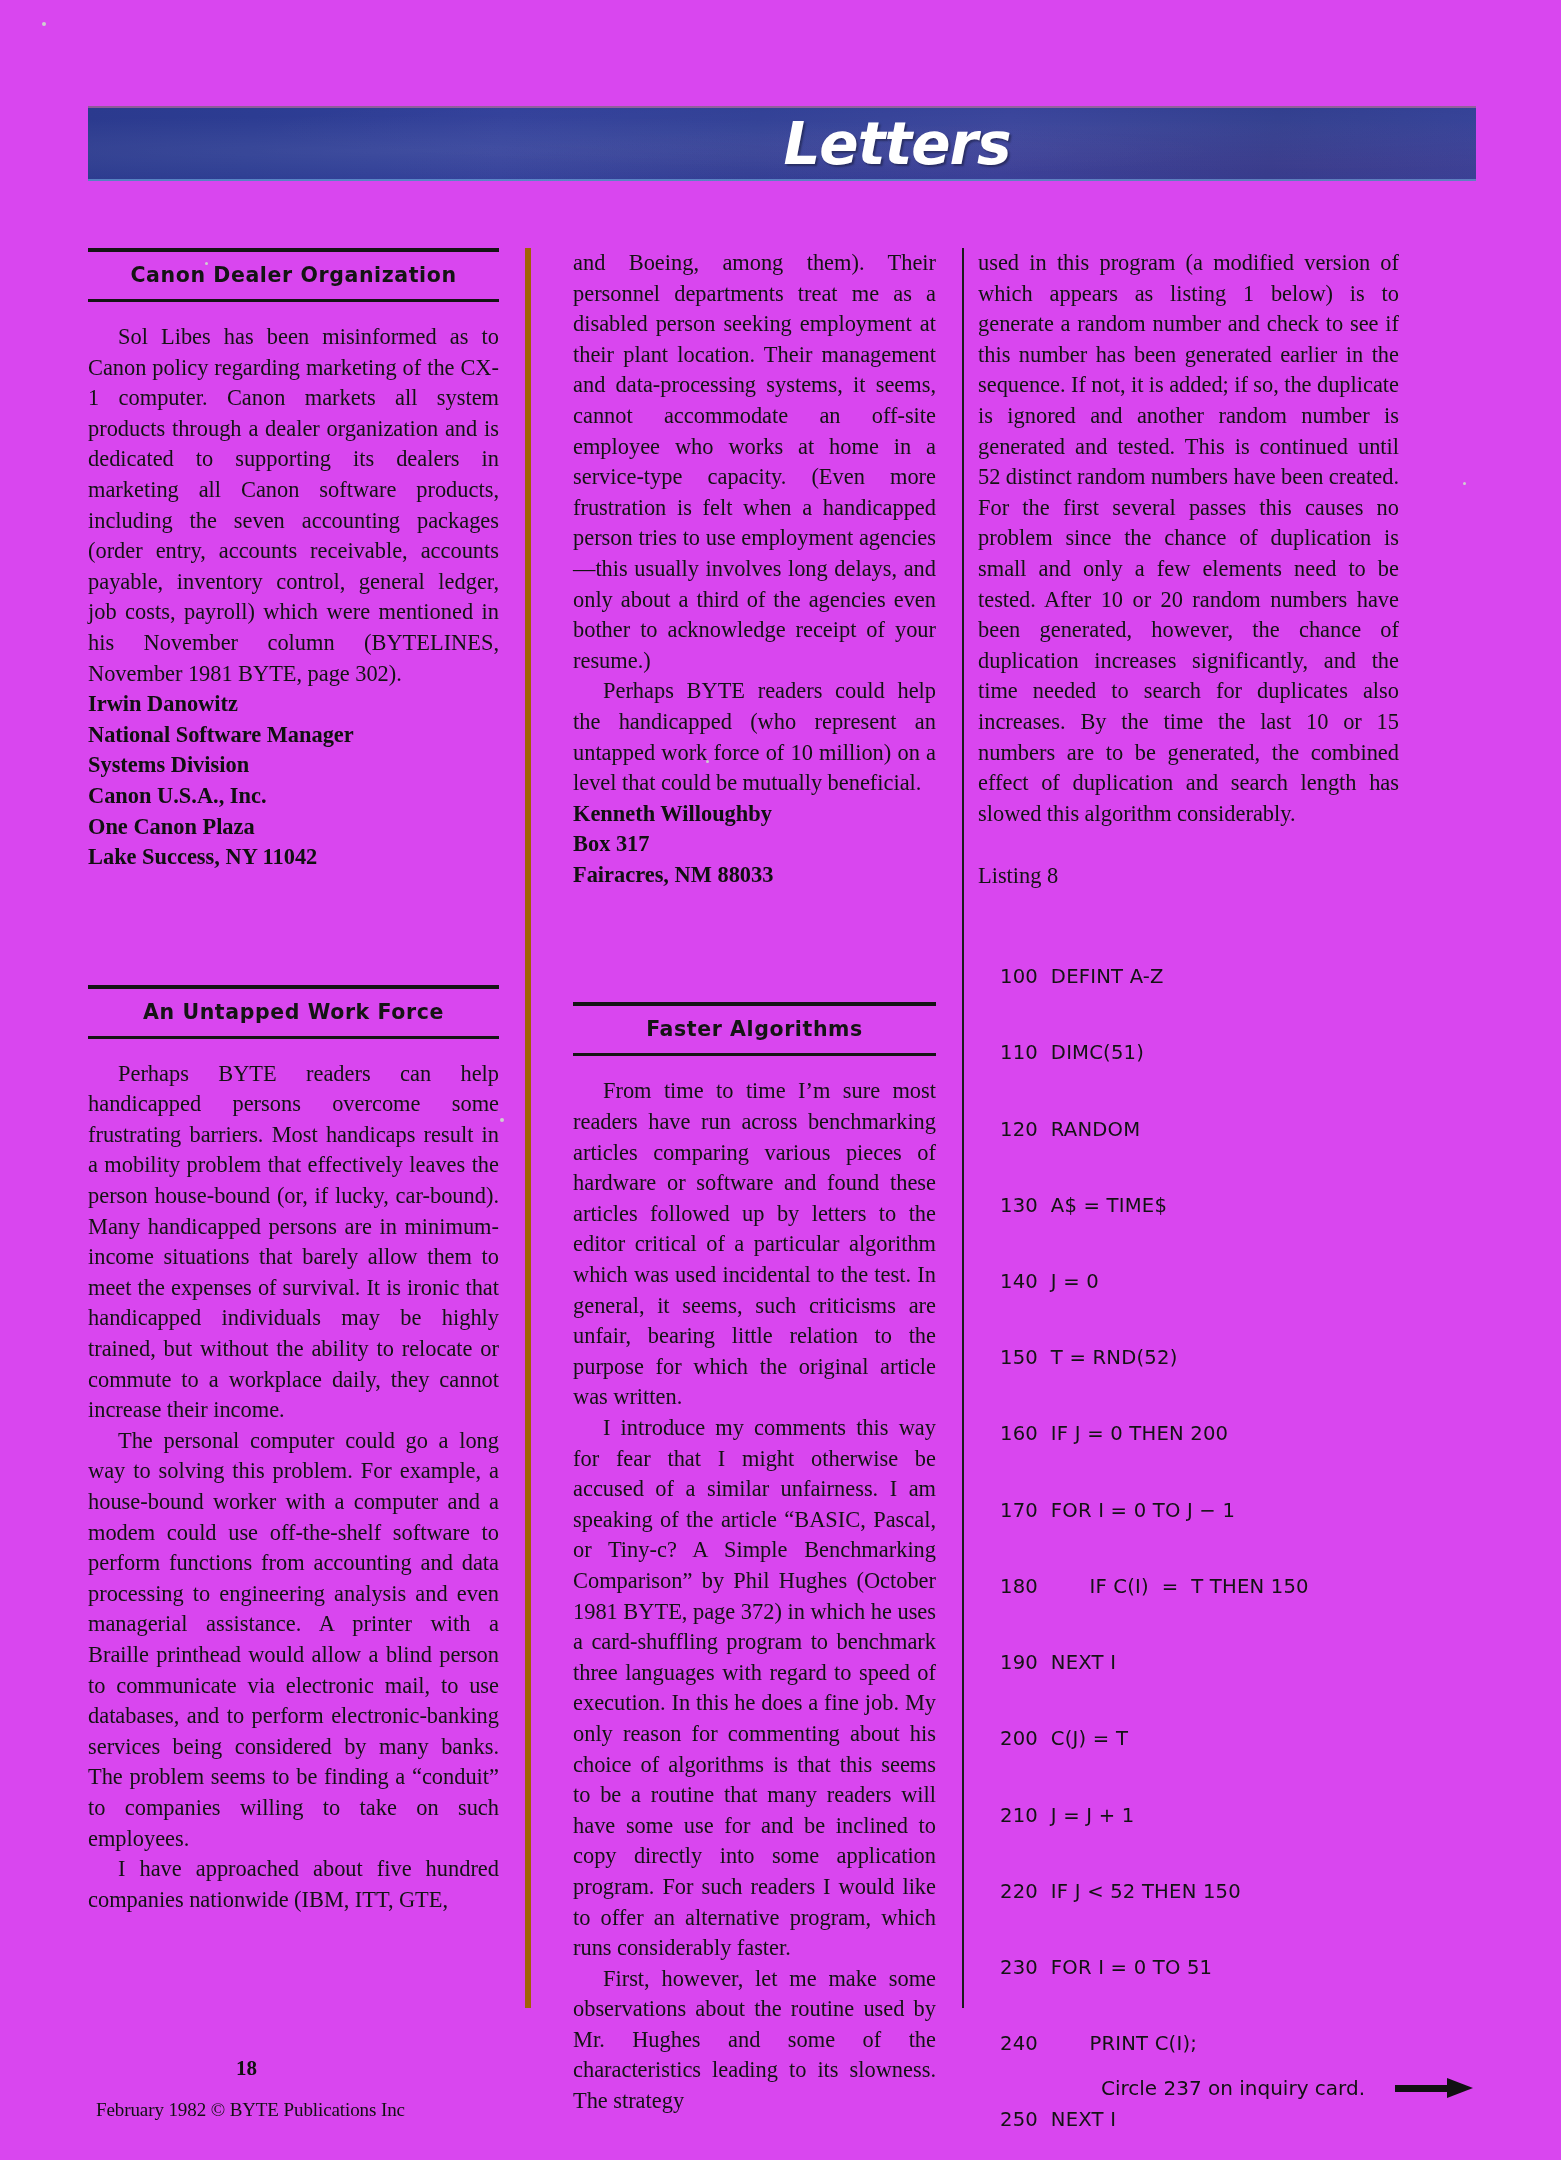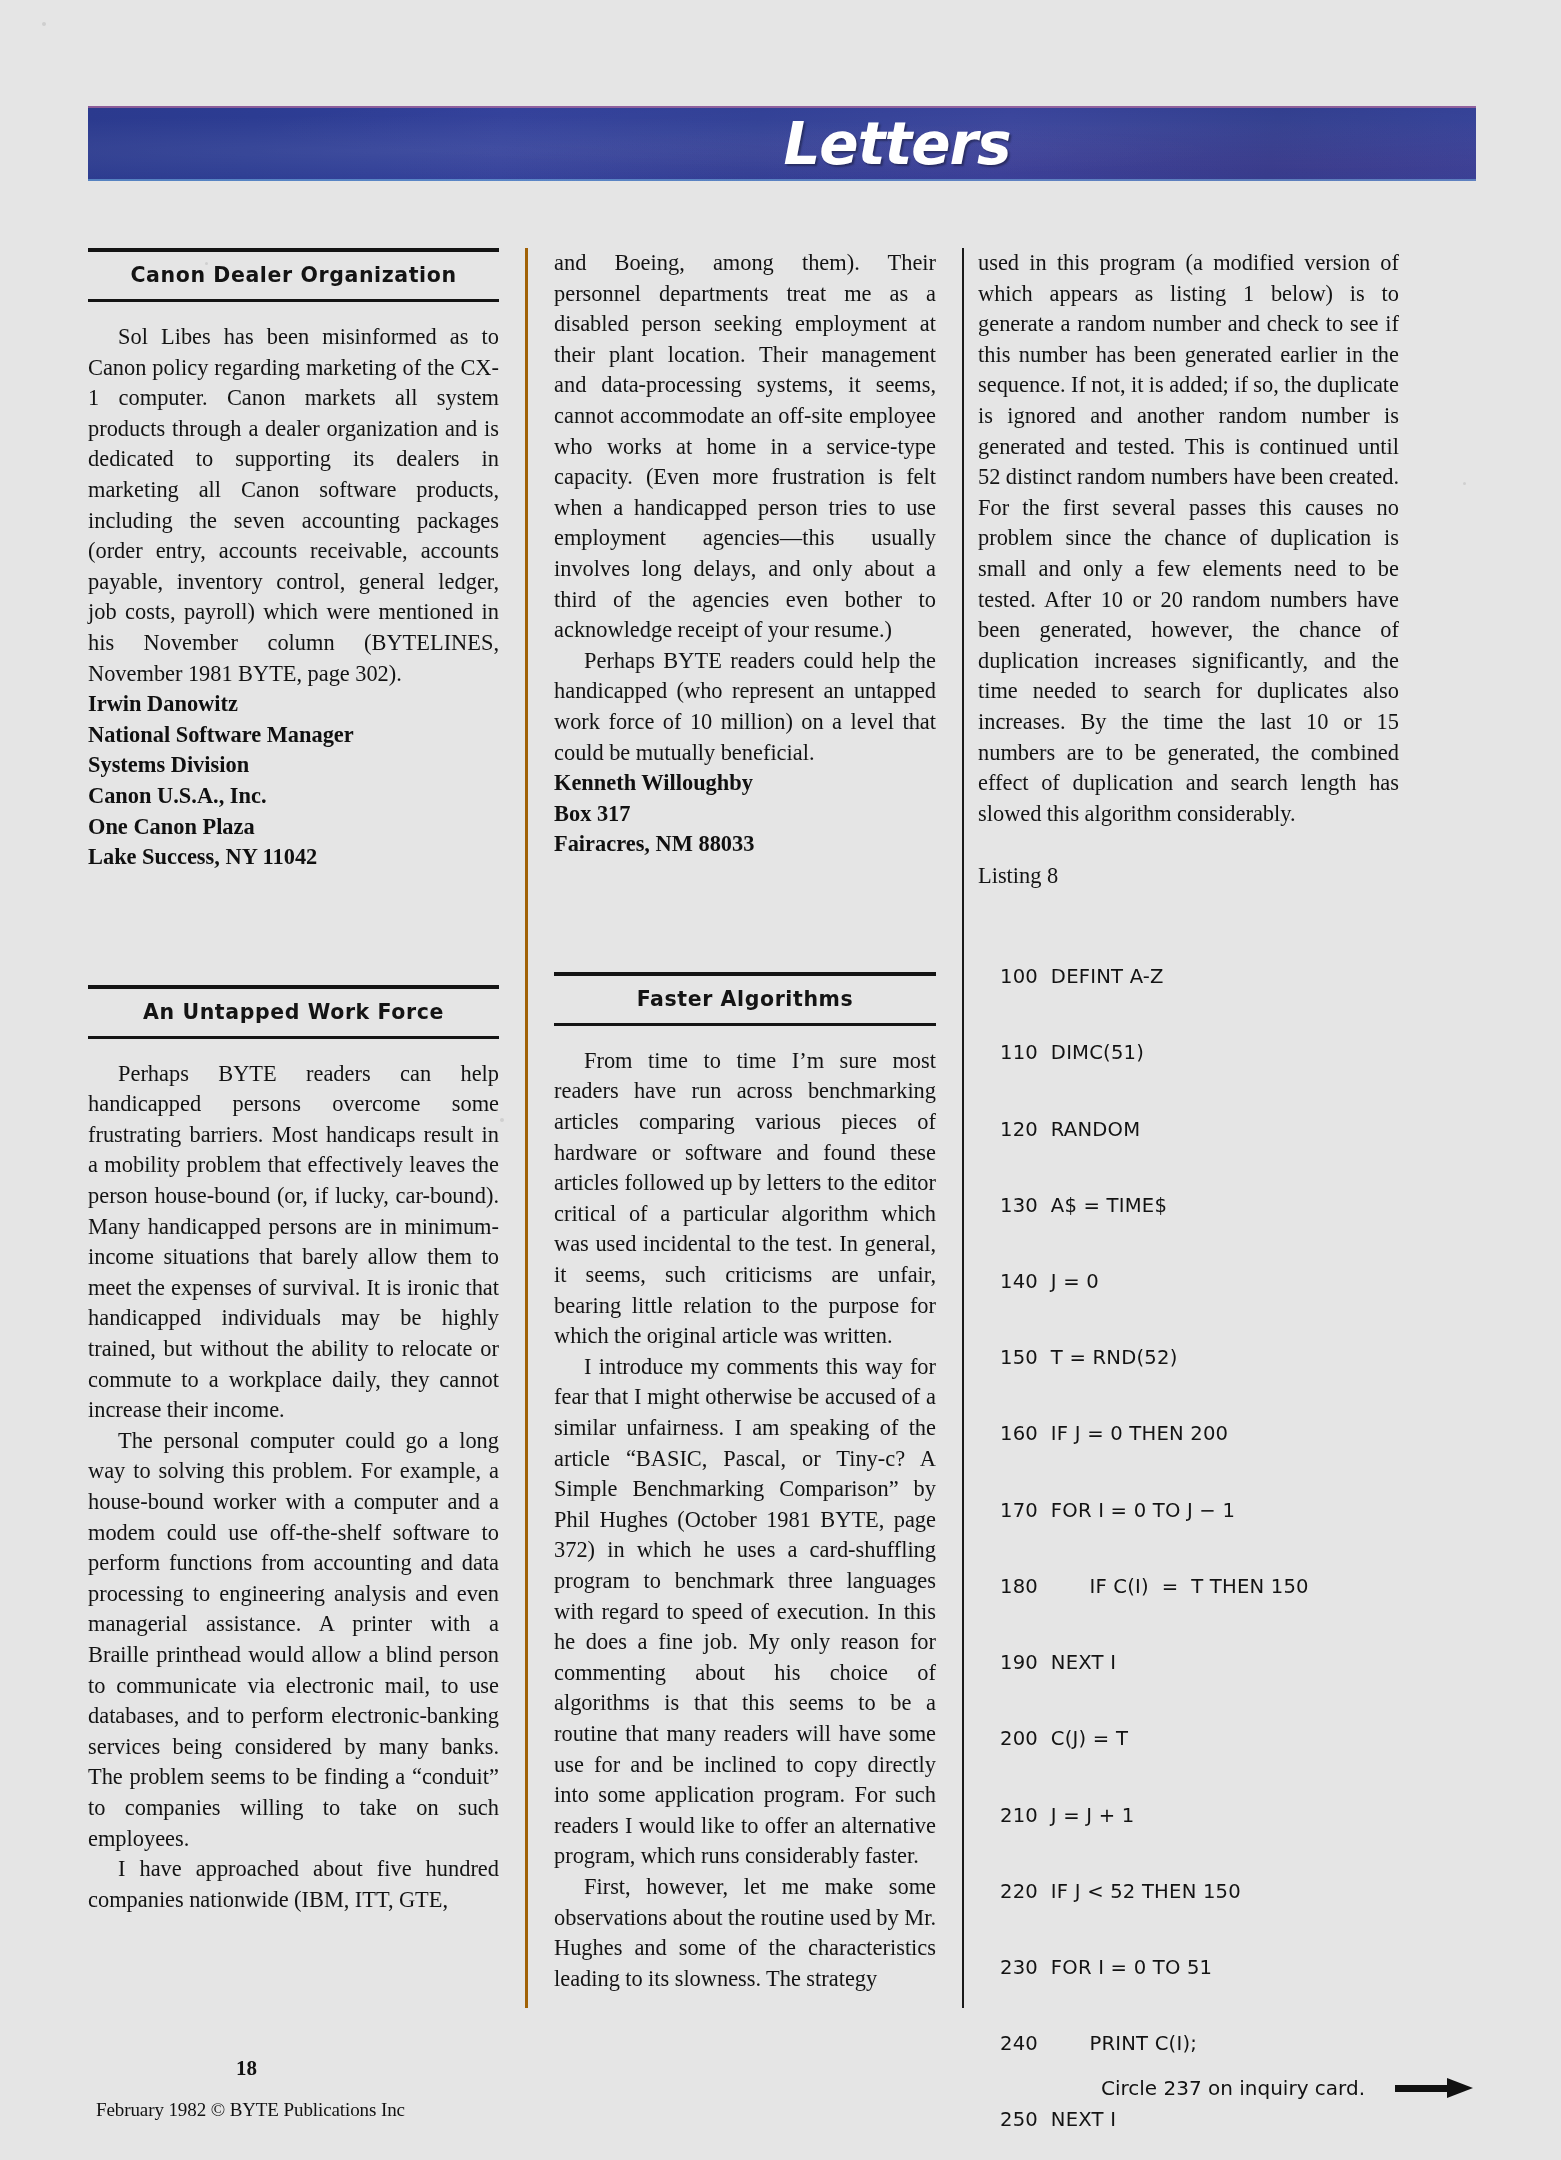--- a/index.html
+++ b/index.html
@@ -4,21 +4,21 @@
 <style>
   html, body {
     margin: 0;
     padding: 0;
     background: #ffffff;
   }
   .page {
     position: relative;
     width: 1561px;
     height: 2160px;
-    background: #e5e5e5;
+    background: #d946ef;
     font-family: "Liberation Serif", serif;
     overflow: hidden;
     box-sizing: border-box;
   }
 
   
   .banner {
     position: absolute;
     left: 88px;
     top: 106px;
@@ -73,23 +73,23 @@
     height: 1760px;
     display: flex;
   }
   .col {
     width: 437px;
     position: relative;
     box-sizing: border-box;
   }
   .col-1 { padding-right: 26px; }
   .col-2 {
-    padding-left: 26px;
+    padding-left: 42px;
     padding-right: 26px;
-    border-left: 3px solid #a16207;
+    border-left: 6px solid #a16207;
   }
   .col-3 {
     padding-left: 14px;
     border-left: 2px solid #1a1a1a;
   }
 
   
   .sec-head {
     margin: 0 0 20px 0;
     border-top: 4px solid #141414;

